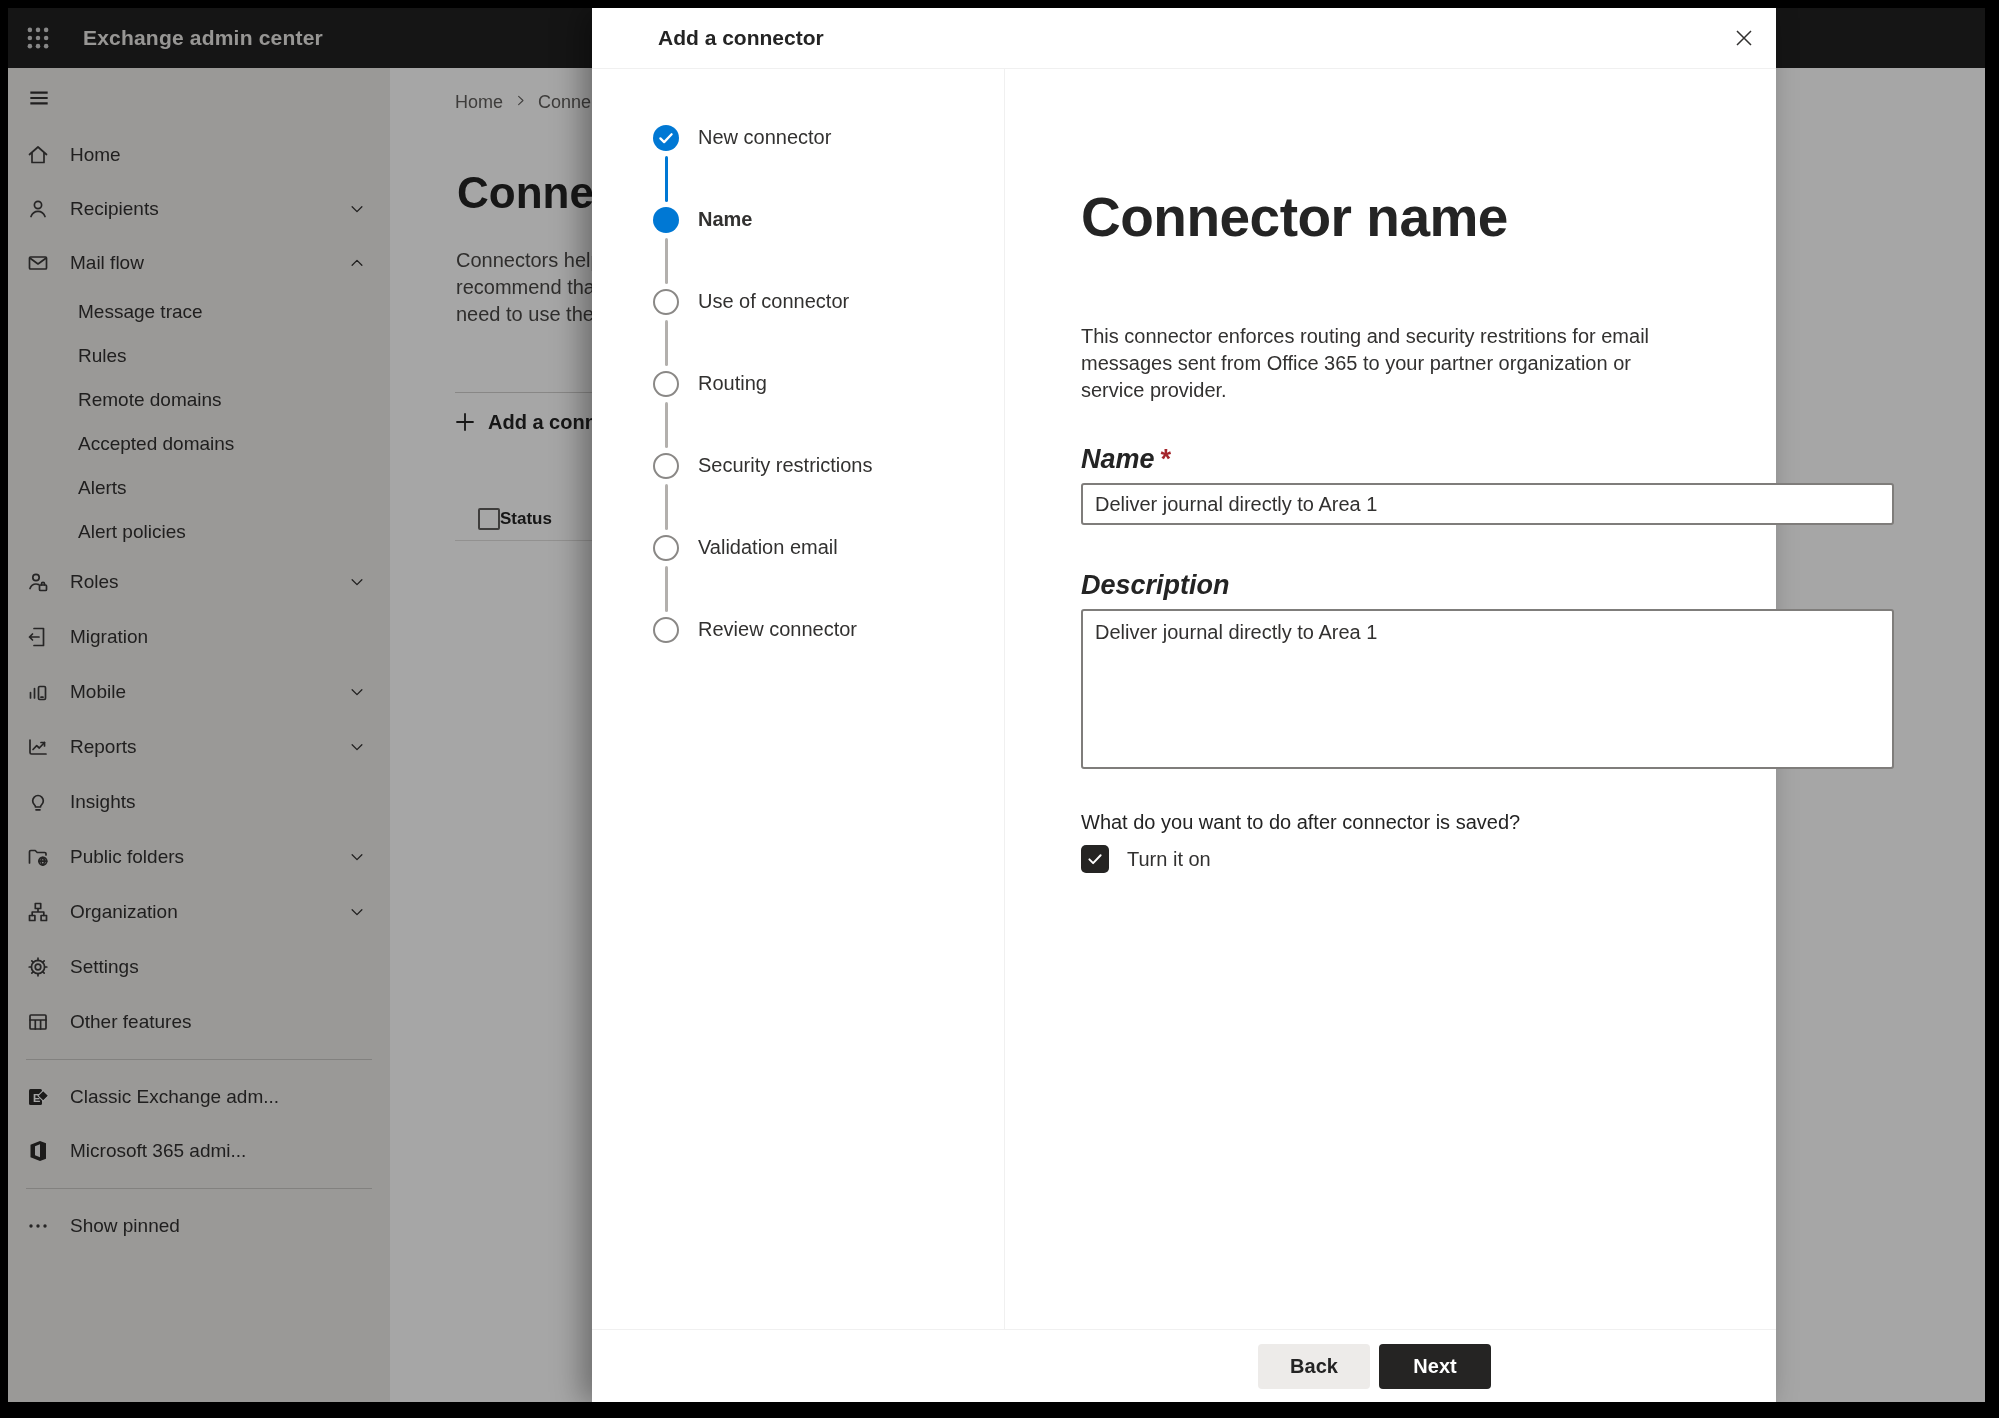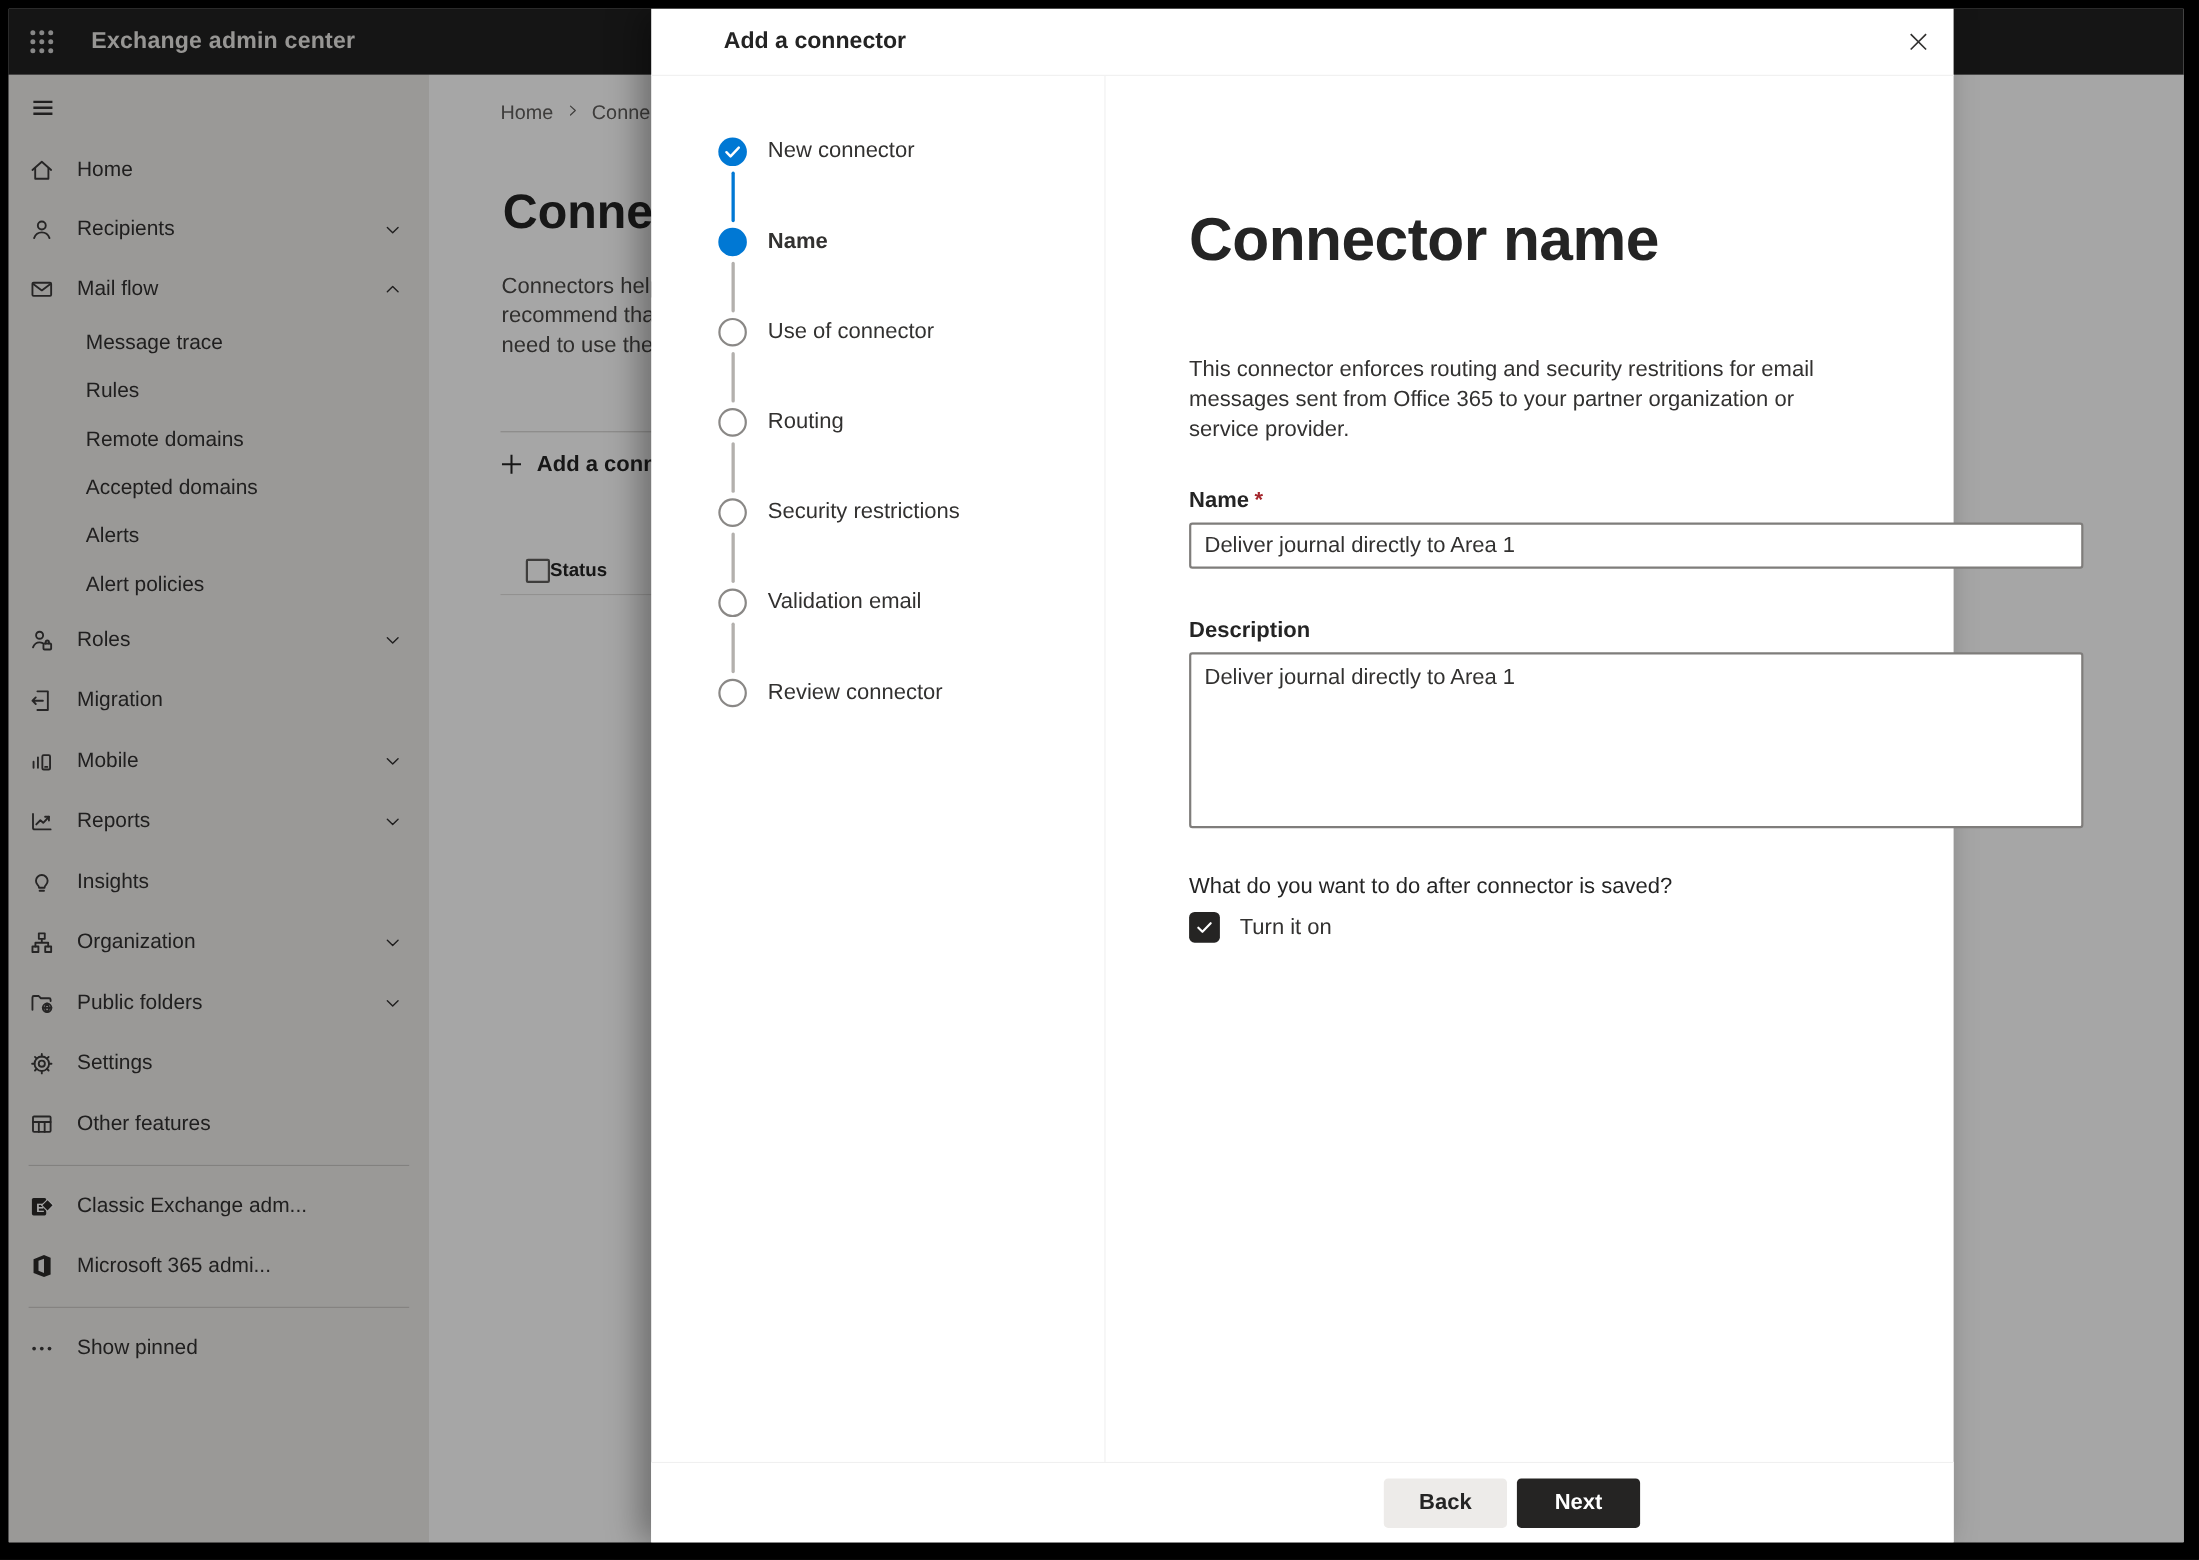--- a/index.html
+++ b/index.html
@@ -58,21 +58,21 @@
   .step.upcoming .step-circle { background:#fff; border:2.5px solid #8a8886; }
   .step-circle svg { position:absolute; left:4px; top:4px; }
   .step-line { position:absolute; left:11.5px; top:31px; width:3px; height:46px; background:#b3b0ad; border-radius:2px; }
   .step-line.done { background:#0078d4; }
   .step-label { position:absolute; left:45px; top:1px; font-size:20px; color:#323130; white-space:nowrap; }
   .step.current .step-label { font-weight:700; }
 
   .pane { position:absolute; left:414px; top:0; right:0; bottom:0; padding:116px 92px 0 75px; }
   .pane-heading { font-size:55px; font-weight:700; color:#242424; letter-spacing:-0.5px; }
   .pane-intro { margin-top:74px; font-size:20px; line-height:27px; color:#323130; max-width:820px; }
-  .field-label { margin-top:40px; font-size:20px; font-weight:700; color:#242424; }
+  .field-label { margin-top:40px; font-size:27px; font-weight:700; color:#242424;font-style:italic; }
   .req { color:#a4262c; font-weight:700; margin-left:5px; }
   .text-input { display:block; margin-top:8px; width:813px; height:42px; border:2px solid #7f7d7b; border-radius:3px; font-family:inherit; font-size:20px; color:#323130; padding:0 12px; background:#fff; outline:none; }
   .field-label.desc { margin-top:45px; }
   .text-area { display:block; margin-top:8px; width:813px; height:160px; border:2px solid #7f7d7b; border-radius:3px; font-family:inherit; font-size:20px; color:#323130; padding:10px 12px; resize:none; background:#fff; outline:none; }
   .question { margin-top:42px; font-size:20px; font-weight:400; color:#242424; }
   .check-row { margin-top:11px; display:flex; align-items:center; cursor:pointer; }
   .checkbox { position:relative; width:28px; height:28px; border-radius:5px; background:#252423; flex:0 0 28px; }
   .checkbox svg { position:absolute; left:5px; top:5px; }
   .check-label { margin-left:18px; font-size:20px; color:#323130; }
 
@@ -216,40 +216,40 @@
             <svg width="24" height="24" viewBox="0 0 24 24" fill="none" stroke="currentColor" stroke-width="1.7" stroke-linecap="round" stroke-linejoin="round">
               <path d="M8.2 14.5a5.3 5.3 0 117.6 0c-.9.9-1.3 1.6-1.3 2.5h-5c0-.9-.4-1.6-1.3-2.5z"></path>
               <path d="M10 19.8h4"></path>
             </svg>
           </span>
           <span class="nav-label">Insights</span>
         </div>
         <div class="nav-item tier2">
           <span class="nav-icon">
             <svg width="24" height="24" viewBox="0 0 24 24" fill="none" stroke="currentColor" stroke-width="1.7" stroke-linecap="round" stroke-linejoin="round">
+              <path d="M3.5 18V6.8c0-.7.6-1.3 1.3-1.3h4.4l2 2h7.5c.7 0 1.3.6 1.3 1.3V10"></path>
+              <circle cx="16.8" cy="16.2" r="3.9"></circle>
+              <path d="M12.9 16.2h7.8M16.8 12.3c-2.3 2.4-2.3 5.4 0 7.8 2.3-2.4 2.3-5.4 0-7.8z"></path>
+            </svg>
+          </span>
+          <span class="nav-label">Public folders</span>
+          <span class="nav-chevron"><svg width="18" height="18" viewBox="0 0 24 24" fill="none" stroke="currentColor" stroke-width="1.7" stroke-linecap="round" stroke-linejoin="round">
+              <path d="M5.5 9L12 15.5 18.5 9"></path>
+            </svg></span>
+        </div>
+        <div class="nav-item tier2">
+          <span class="nav-icon">
+            <svg width="24" height="24" viewBox="0 0 24 24" fill="none" stroke="currentColor" stroke-width="1.7" stroke-linecap="round" stroke-linejoin="round">
               <rect x="9.3" y="3.5" width="5.4" height="5"></rect>
               <rect x="3.5" y="15.5" width="5.4" height="5"></rect>
               <rect x="15.1" y="15.5" width="5.4" height="5"></rect>
               <path d="M12 8.5v3.5M6.2 15.5V12h11.6v3.5"></path>
             </svg>
           </span>
           <span class="nav-label">Organization</span>
-          <span class="nav-chevron"><svg width="18" height="18" viewBox="0 0 24 24" fill="none" stroke="currentColor" stroke-width="1.7" stroke-linecap="round" stroke-linejoin="round">
-              <path d="M5.5 9L12 15.5 18.5 9"></path>
-            </svg></span>
-        </div>
-        <div class="nav-item tier2">
-          <span class="nav-icon">
-            <svg width="24" height="24" viewBox="0 0 24 24" fill="none" stroke="currentColor" stroke-width="1.7" stroke-linecap="round" stroke-linejoin="round">
-              <path d="M3.5 18V6.8c0-.7.6-1.3 1.3-1.3h4.4l2 2h7.5c.7 0 1.3.6 1.3 1.3V10"></path>
-              <circle cx="16.8" cy="16.2" r="3.9"></circle>
-              <path d="M12.9 16.2h7.8M16.8 12.3c-2.3 2.4-2.3 5.4 0 7.8 2.3-2.4 2.3-5.4 0-7.8z"></path>
-            </svg>
-          </span>
-          <span class="nav-label">Public folders</span>
           <span class="nav-chevron"><svg width="18" height="18" viewBox="0 0 24 24" fill="none" stroke="currentColor" stroke-width="1.7" stroke-linecap="round" stroke-linejoin="round">
               <path d="M5.5 9L12 15.5 18.5 9"></path>
             </svg></span>
         </div>
         <div class="nav-item tier2">
           <span class="nav-icon">
             <svg width="24" height="24" viewBox="0 0 24 24" fill="none" stroke="currentColor" stroke-width="1.7" stroke-linecap="round" stroke-linejoin="round">
               <circle cx="12" cy="12" r="2.8"></circle>
               <path d="M12 3.2v2.2M12 18.6v2.2M3.2 12h2.2M18.6 12h2.2M5.8 5.8l1.6 1.6M16.6 16.6l1.6 1.6M18.2 5.8l-1.6 1.6M7.4 16.6l-1.6 1.6"></path>
               <circle cx="12" cy="12" r="6.6"></circle>

